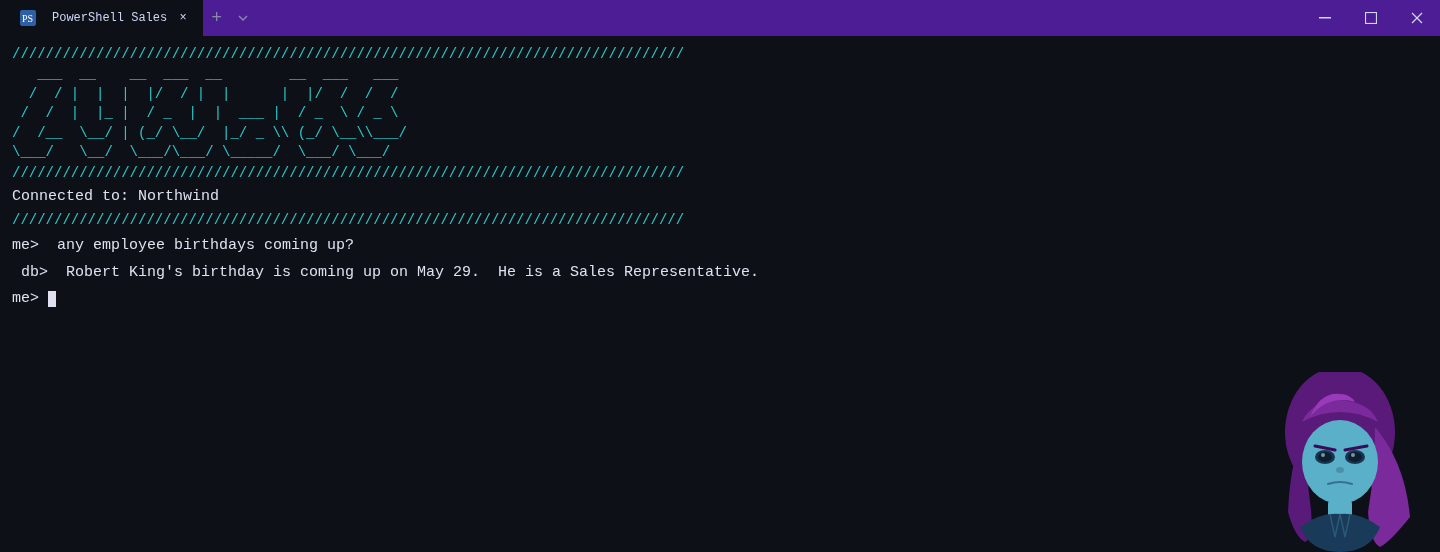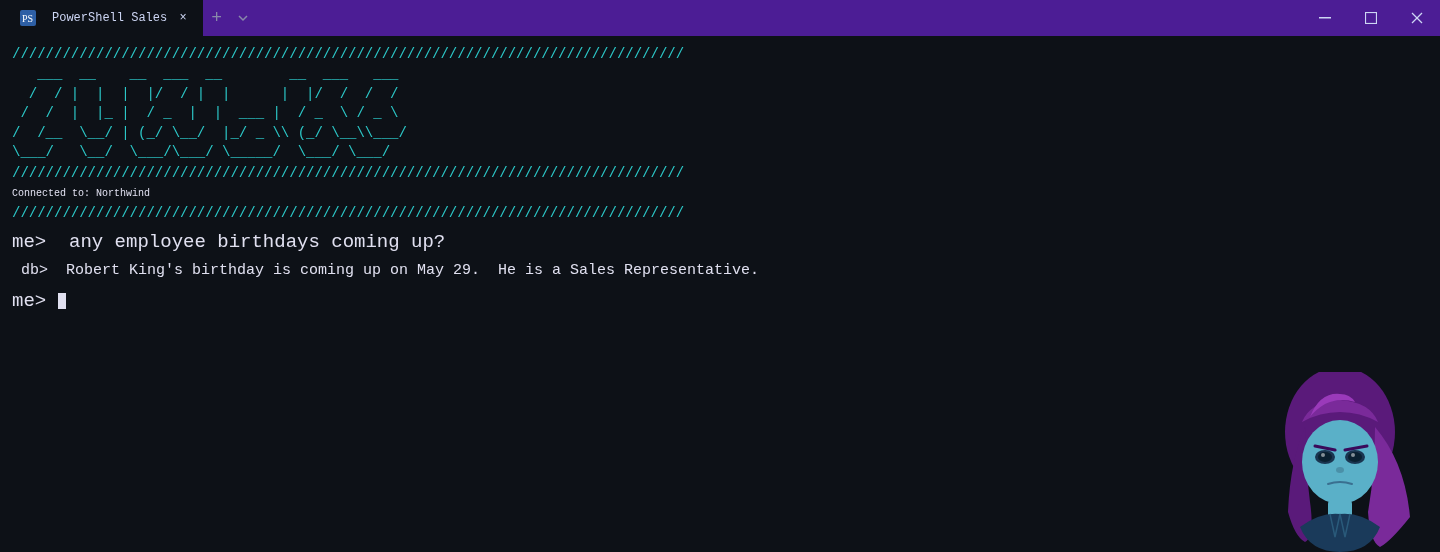--- a/index.html
+++ b/index.html
@@ -119,28 +119,28 @@
     }
 
     .slash-line {
       color: #2cc8c8;
       white-space: pre;
       font-size: 14px;
     }
 
     .connected-line {
       color: #e0e0f0;
-      font-size: 10px;
+      font-size: 15px;
       white-space: pre;
       margin: 2px 0;
     }
 
     .prompt-line {
       color: #e0e0f0;
-      font-size: 19px;
+      font-size: 15px;
       white-space: pre;
       margin: 4px 0;
     }
 
     .db-line {
       color: #e0e0f0;
       font-size: 15px;
       white-space: pre;
       margin: 4px 9px;
     }

